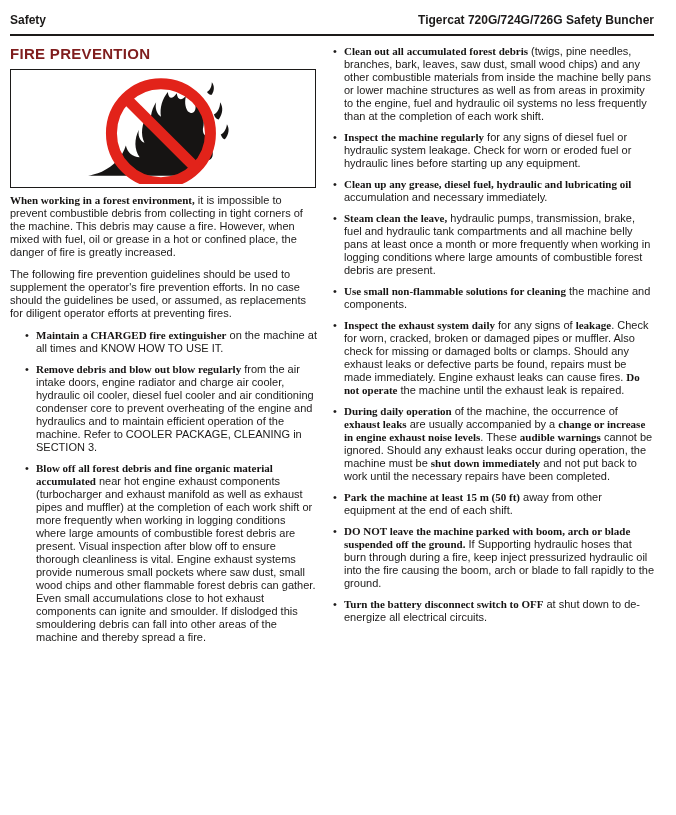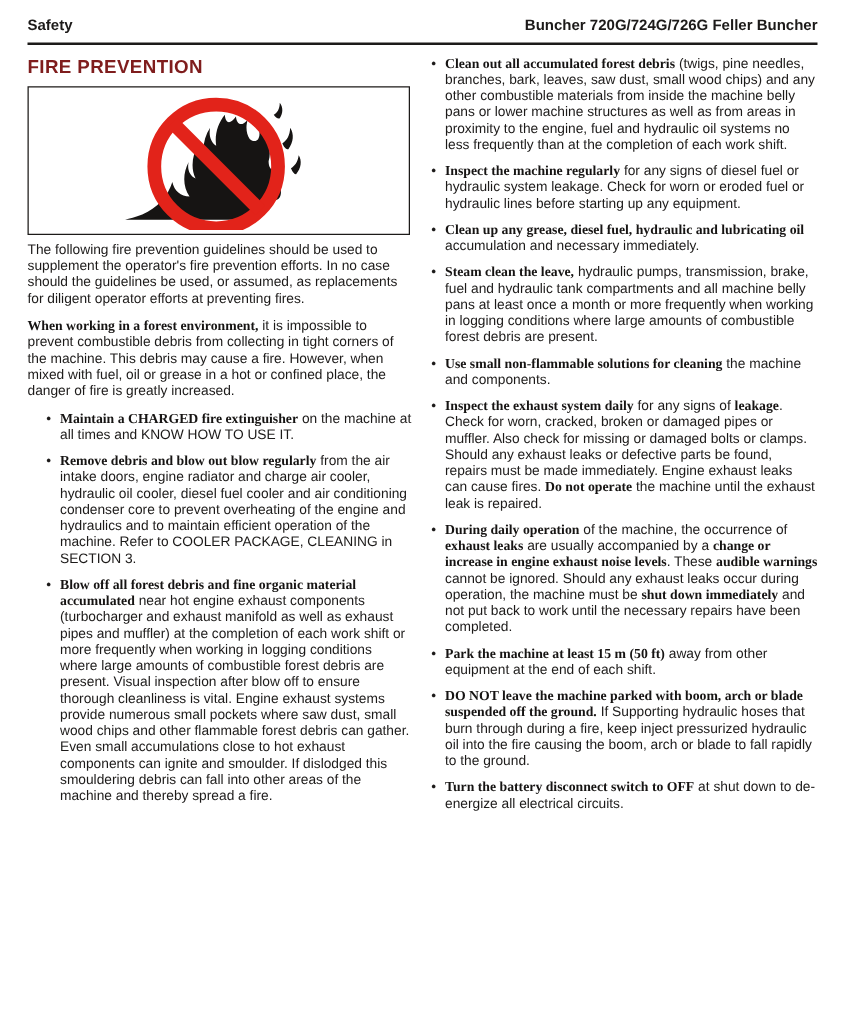--- a/index.html
+++ b/index.html
@@ -4,21 +4,21 @@
 <style>
   * { margin:0; padding:0; box-sizing:border-box; }
   html,body { background:#ffffff; }
   body {
     width:676px; height:815px;
     font-family:"Liberation Sans", sans-serif;
     color:#1c1a19;
     position:relative;
     overflow:hidden;
   }
-  .page { position:absolute; inset:0; padding:10px 22px 0 22px; }
+  .page { position:absolute; inset:0; padding:10px 22px 0 10px; }
   .page-header {
     display:flex; justify-content:space-between; align-items:baseline;
     font-size:12px; font-weight:bold; padding-top:3px;
   }
   .rule { height:2px; background:#1c1a19; margin-top:7px; }
   .columns { display:flex; margin-top:9px; }
   .col-left { width:308px; flex:none; }
   .col-right { flex:1; margin-left:15px; }
   h1.doc-title {
     font-size:15px; font-weight:bold; letter-spacing:0.3px;
@@ -37,21 +37,21 @@
   .bullet .btext { flex:1; }
   b { font-weight:bold; color:#161413;font-family:Liberation Serif, serif; }
 </style>
 </head>
 <body>
 
 <div class="page">
 
   <div class="page-header">
     <span>Safety</span>
-    <span>Buncher 720G/724G/726G Feller Buncher</span>
+    <span>Tigercat 720G/724G/726G Safety Buncher</span>
   </div>
 
   <div class="rule"></div>
 
   <div class="columns">
 
     <div class="col-left">
       <h1 class="doc-title">FIRE PREVENTION</h1>
 
       <div class="icon-box">
@@ -80,22 +80,22 @@
           <path d="M186 30 C190 24 190 17 186 12 C186 19 183 24 179 26 C181 29 184 31 186 30 Z" fill="#161413"></path>
           <path d="M196 66 C202 58 203 48 198 41 C198 50 194 56 189 59 C191 64 193 66 196 66 Z" fill="#161413"></path>
           <path d="M205 95 C211 88 212 79 208 73 C207 81 203 86 199 88 C201 93 203 95 205 95 Z" fill="#161413"></path>
 
           <circle cx="112" cy="86" r="72" fill="none" stroke-width="16" stroke="#e2231a"></circle>
           <line x1="61" y1="35" x2="163" y2="137" stroke-width="16" stroke="#e2231a"></line>
         </svg>
       </div>
 
       <div id="left-paragraphs">
+          <p class="para"><b>When working in a forest environment,</b><span> it is impossible to prevent combustible debris from collecting in tight corners of the machine. This debris may cause a fire. However, when mixed with fuel, oil or grease in a hot or confined place, the danger of fire is greatly increased.</span></p>
           <p class="para"><span>The following fire prevention guidelines should be used to supplement the operator's fire prevention efforts. In no case should the guidelines be used, or assumed, as replacements for diligent operator efforts at preventing fires.</span></p>
-          <p class="para"><b>When working in a forest environment,</b><span> it is impossible to prevent combustible debris from collecting in tight corners of the machine. This debris may cause a fire. However, when mixed with fuel, oil or grease in a hot or confined place, the danger of fire is greatly increased.</span></p>
         </div>
       <div id="left-bullets">
           <div class="bullet">
             <span class="marker">•</span>
             <span class="btext"><b>Maintain a CHARGED fire extinguisher</b><span> on the machine at all times and KNOW HOW TO USE IT.</span></span>
           </div>
           <div class="bullet">
             <span class="marker">•</span>
             <span class="btext"><b>Remove debris and blow out blow regularly</b><span> from the air intake doors, engine radiator and charge air cooler, hydraulic oil cooler, diesel fuel cooler and air conditioning condenser core to prevent overheating of the engine and hydraulics and to maintain efficient operation of the machine. Refer to COOLER PACKAGE, CLEANING in SECTION 3.</span></span>
           </div>

